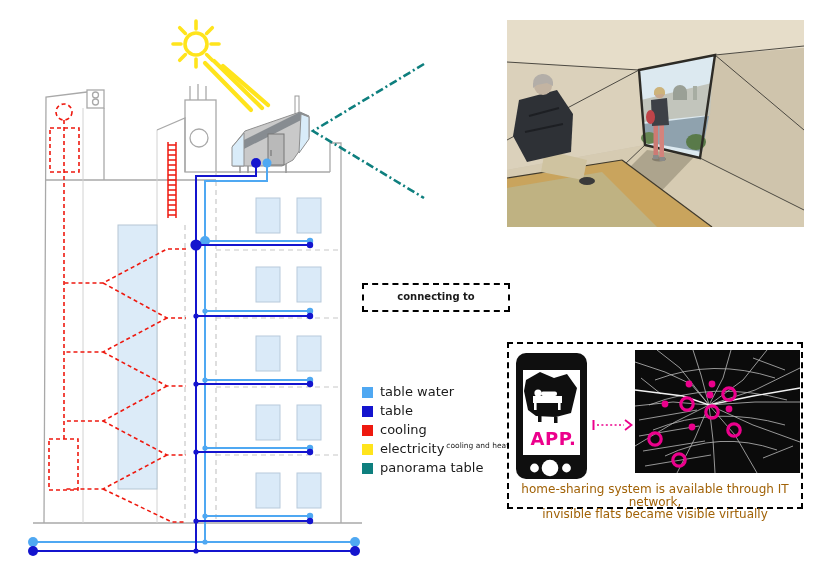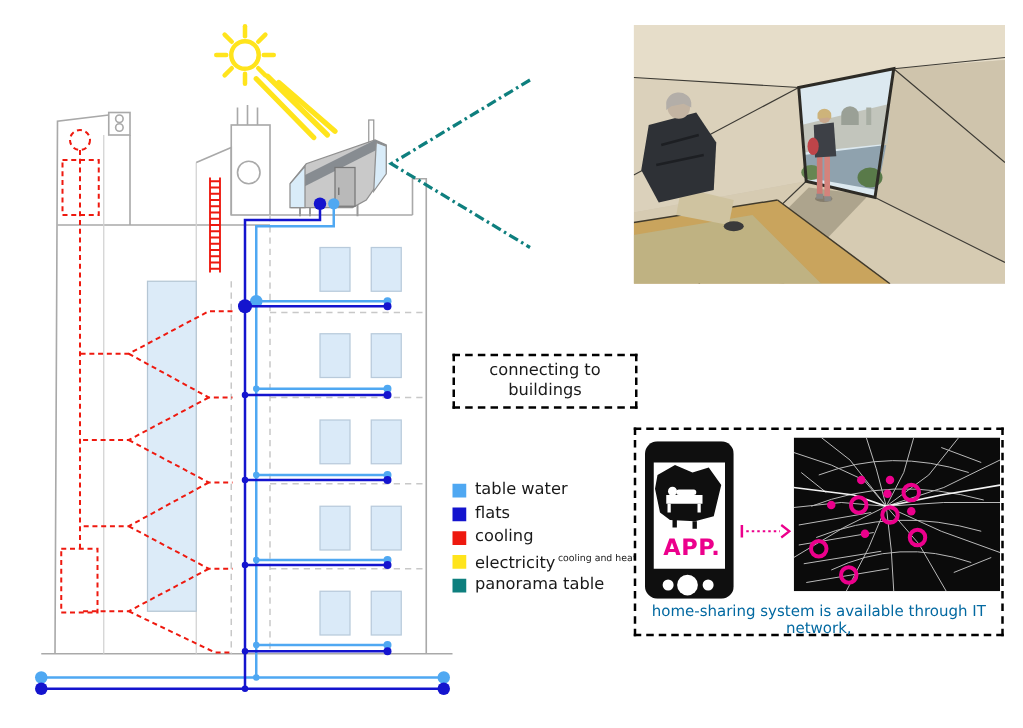--- a/index.html
+++ b/index.html
@@ -1,34 +1,34 @@
 <!DOCTYPE html>
 <html><head>
 <meta charset="utf-8">
 <style>
   html,body{margin:0;padding:0;background:#fff;}
   .canvas{position:relative;width:818px;height:582px;background:#fff;overflow:hidden;
           font-family:"DejaVu Sans","Liberation Sans",sans-serif;color:#1a1a1a;}
   .abs{position:absolute;}
   
   .infra-box{left:362px;top:283px;width:140px;border:2px dashed #000;
-             padding:4px 2px 5px 2px;text-align:center;font-weight:normal;
-             font-size:13px;line-height:15.5px;background:#fff;}
+             padding:4px 2px 5px 2px;text-align:center;font-weight:bold;
+             font-size:10px;line-height:15.5px;background:#fff;}
   
   .legend{left:362px;top:386px;width:150px;}
-  .lg-row{display:flex;align-items:center;margin-bottom:7px;height:12px;}
+  .lg-row{display:flex;align-items:flex-end;margin-bottom:7px;height:12px;}
   .lg-swatch{width:11px;height:11px;margin-right:7px;flex:0 0 11px;}
   .lg-label{font-size:13px;line-height:12px;white-space:nowrap;}
   .lg-sup{font-size:7.5px;vertical-align:super;margin-left:2px;}
   
   .app-box{left:507px;top:342px;width:296px;height:167px;border:2px dashed #000;
            box-sizing:border-box;background:#fff;}
   .app-label{left:16px;top:84px;width:57px;text-align:center;font-weight:bold;
              font-size:18px;letter-spacing:0.5px;color:#EC008C;}
-  .caption{left:0;top:139px;width:100%;text-align:center;font-size:12px;line-height:12.5px;color:#0369a1;}
+  .caption{left:0;top:139px;width:100%;text-align:center;font-size:12px;line-height:12.5px;color:#a16207;}
   svg{display:block;}
 </style>
 </head>
 <body>
 
 <div class="canvas">
 
   <svg class="abs" style="left:0;top:0" width="505" height="582" viewBox="0 0 505 582">
 
     <g stroke="#a9a9a9" stroke-width="1.3" fill="none">
@@ -220,31 +220,30 @@
       <ellipse cx="80" cy="161" rx="8" ry="4" fill="#3a3a3a"></ellipse>
       <polygon points="12,80 50,70 66,94 64,132 20,142 6,116" fill="#2e3136"></polygon>
       <path d="M22,96 L52,88 M18,112 L56,104" stroke="#1d1f23" stroke-width="2" fill="none"></path>
       <circle cx="36" cy="66" r="9" fill="#c3b4a2"></circle>
       <path d="M26,64 a10,9 0 0 1 20,-2 l0,4 -6,-3 -10,2 -4,3 z" fill="#b3aea8"></path>
     </g>
   </svg>
 
   <div class="abs infra-box">
     <div>connecting to</div>
-    <div>buildings</div>
   </div>
 
   <div class="abs legend">
     <div class="lg-row">
       <span class="lg-swatch" style="background: rgb(79, 168, 242);"></span>
       <span class="lg-label">table water</span>
     </div>
     <div class="lg-row">
       <span class="lg-swatch" style="background: rgb(20, 20, 206);"></span>
-      <span class="lg-label">flats</span>
+      <span class="lg-label">table</span>
     </div>
     <div class="lg-row">
       <span class="lg-swatch" style="background: rgb(238, 25, 15);"></span>
       <span class="lg-label">cooling</span>
     </div>
     <div class="lg-row">
       <span class="lg-swatch" style="background: rgb(255, 228, 28);"></span>
       <span class="lg-label"><span>electricity</span><span class="lg-sup">cooling and heating</span></span>
     </div>
     <div class="lg-row">
@@ -319,16 +318,17 @@
           <circle cx="77" cy="62" r="6.2"></circle>
             <circle cx="99" cy="80" r="6.2"></circle>
           <circle cx="20" cy="89" r="6.2"></circle>
             <circle cx="44" cy="110" r="6.2"></circle>
         </g>
       </g>
     </svg>
 
     <div class="abs caption">
       <div>home-sharing system is available through IT network,</div>
+      <div>invisible flats became visible virtually</div>
     </div>
   </div>
 
 </div>
 
 </body></html>

